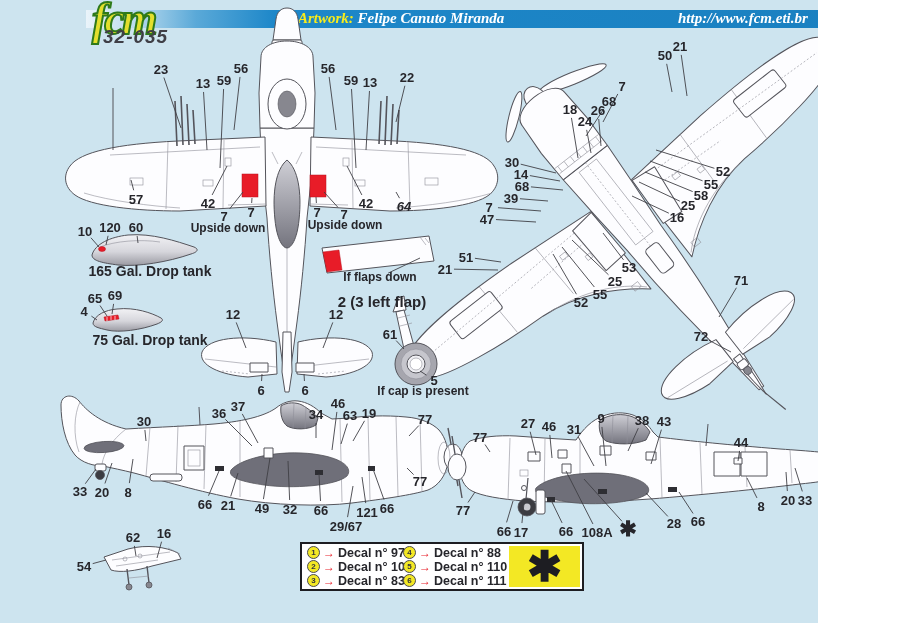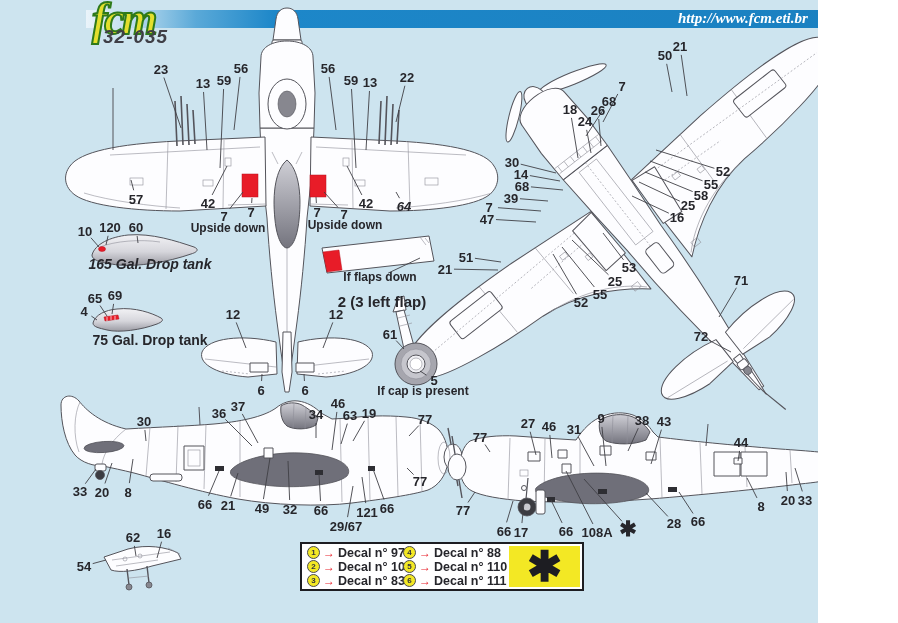--- a/index.html
+++ b/index.html
@@ -53,20 +53,24 @@
     justify-content:center;font-size:42px;font-weight:bold;color:#1d1d22;line-height:1;}
 </style>
 </head>
 <body>
 
 <div class="sheet">
 
   <div class="topbar"></div>
   <div class="logo-fcm">fcm</div>
   <div class="logo-code">32-035</div>
+  <div class="artwork">
+    <span class="art-label">Artwork:</span>
+    <span class="art-name">Felipe Canuto Miranda</span>
+  </div>
   <div class="url">http://www.fcm.eti.br</div>
 
   <svg class="art" width="898" height="623" viewBox="0 0 898 623">
     <defs>
       <linearGradient id="gGlass" x1="0" y1="0" x2="0" y2="1">
         <stop offset="0" stop-color="#cfcfd6"></stop>
           <stop offset="1" stop-color="#74747e"></stop>
       </linearGradient>
       <linearGradient id="gTank" x1="0" y1="0" x2="0" y2="1">
         <stop offset="0" stop-color="#f2f2f5"></stop>
@@ -424,21 +428,21 @@
       <span class="co" style="left: 566px; top: 531px;">66</span>
       <span class="co" style="left: 597px; top: 532px;">108A</span>
       <span class="co star" style="left: 628px; top: 528px;">✱</span>
       <span class="co" style="left: 674px; top: 523px;">28</span>
       <span class="co" style="left: 698px; top: 521px;">66</span>
     </div>
   <div class="overlay">
       <span class="co" style="left: 85px; top: 231px;">10</span>
       <span class="co" style="left: 110px; top: 227px;">120</span>
       <span class="co" style="left: 136px; top: 227px;">60</span>
-      <span class="co caption" style="left: 150px; top: 264px; font-style: italic;">165 Gal. Drop tank</span>
+      <span class="co caption" style="left: 150px; top: 271px;">165 Gal. Drop tank</span>
     </div>
   <div class="overlay">
       <span class="co" style="left: 95px; top: 298px;">65</span>
       <span class="co" style="left: 115px; top: 295px;">69</span>
       <span class="co" style="left: 84px; top: 311px;">4</span>
       <span class="co caption" style="left: 150px; top: 340px;">75 Gal. Drop tank</span>
     </div>
   <div class="overlay">
       <span class="co small" style="left: 380px; top: 277px;">If flaps down</span>
       <span class="co big" style="left: 382px; top: 289px; margin-top: 12px;">2 (3 left flap)</span>

